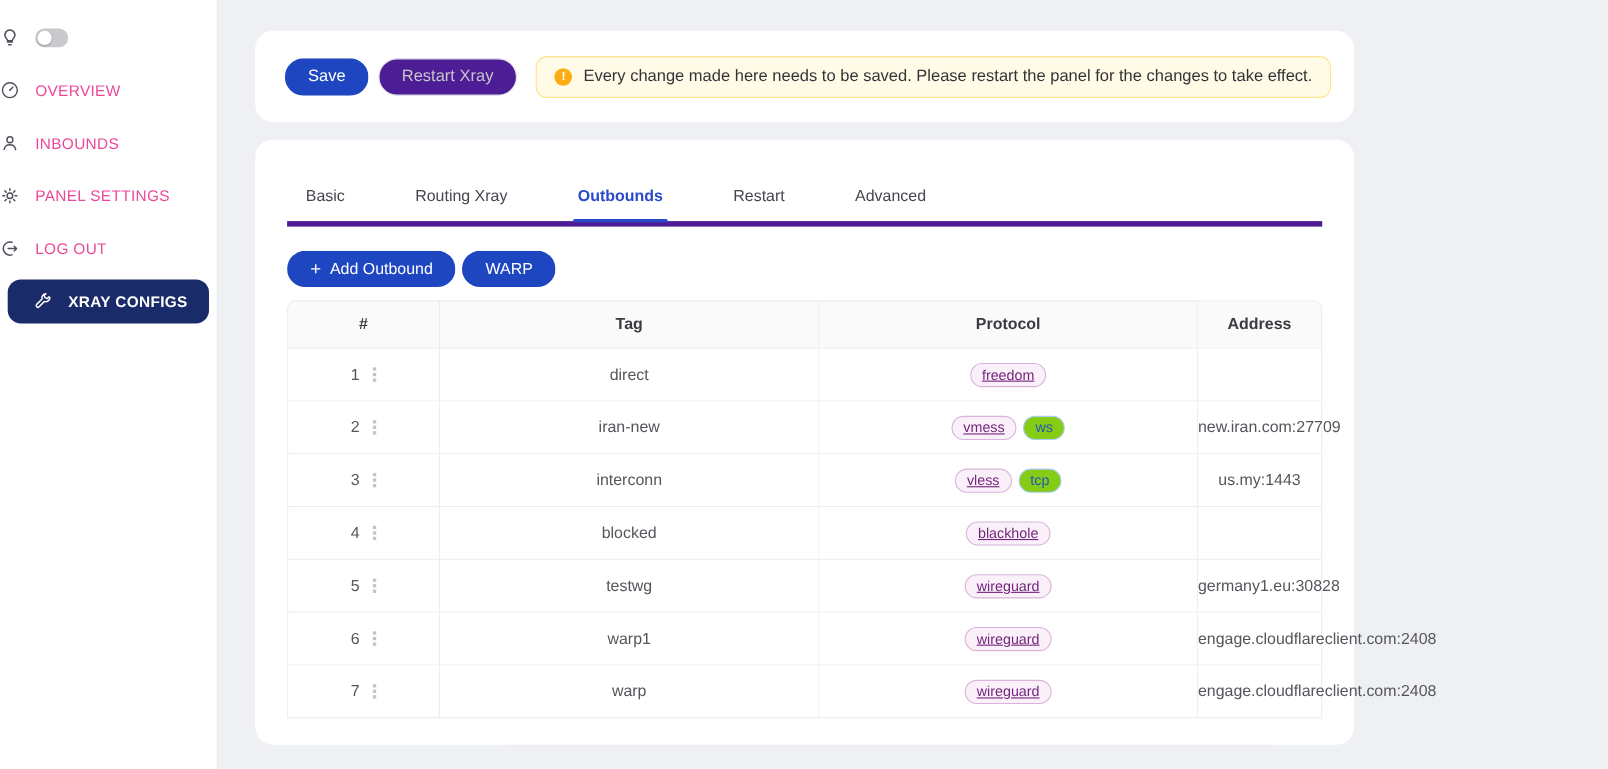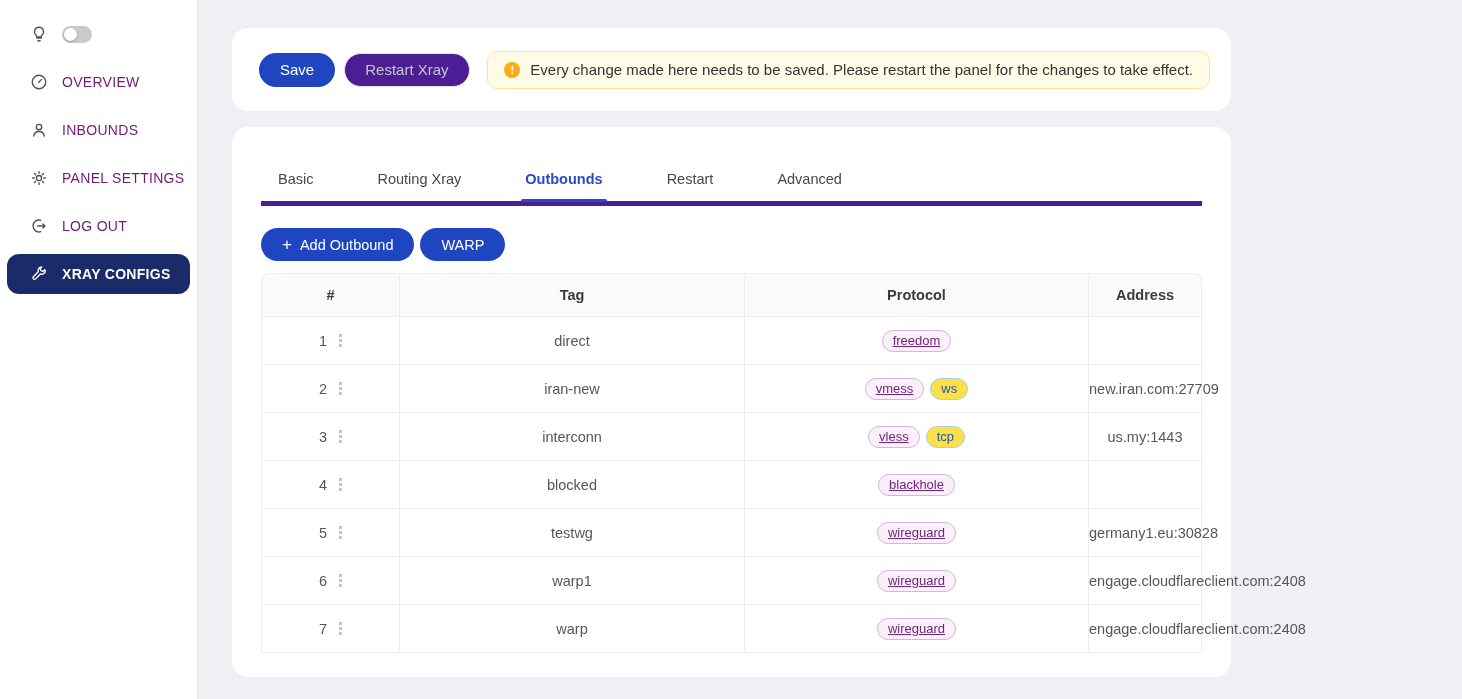--- a/index.html
+++ b/index.html
@@ -15,22 +15,22 @@
   
   .sidebar {
     position: absolute; left: 0; top: 0;
     width: 198px; height: 699px;
     background: #ffffff;
     border-right: 1px solid #e7e9ee;
     padding-top: 10px;
   }
   .side-row {
     height: 48px; display: flex; align-items: center;
-    padding-left: 30px; gap: 14px;
-    color: #701a75; font-size: 14px; letter-spacing: .3px;
+    gap: 14px;
+    color: #ec4899; font-size: 14px; letter-spacing: .3px;
     cursor: pointer;
   }
   .side-row .ic { width: 18px; height: 18px; flex: 0 0 18px; color: #4e525e; display: inline-flex; }
   .side-row .ic svg { width: 18px; height: 18px; }
   .side-row.active {
     height: 40px; margin: 4px 7px; padding-left: 23px;
     background: #1a2b69; border-radius: 12px;
     color: #ffffff; font-weight: bold;
   }
   .side-row.active .ic { color: #ffffff; }
@@ -121,21 +121,21 @@
       linear-gradient(#c3c3c7,#c3c3c7) 0 10px/3px 3px no-repeat;
   }
 
   .badges { display: flex; align-items: center; justify-content: center; gap: 6px; }
   .badge {
     display: inline-flex; align-items: center;
     height: 22px; padding: 0 10px; border-radius: 11px;
     font-size: 13px; border: 1px solid transparent;
   }
   .badge[data-type="pink"] { background: #faf0fa; border-color: #d9b3d9; color: #74247c; text-decoration: underline; }
-  .badge[data-type="blue"] { background: #fde047; border-color: #a9cdf4; color: #2357b4; }
+  .badge[data-type="blue"] { background: #84cc16; border-color: #a9cdf4; color: #2357b4; }
 </style>
 </head>
 <body>
 
 <nav class="sidebar">
   <div class="side-row">
     <span class="ic">
       <svg viewBox="0 0 24 24" fill="none" stroke="currentColor" stroke-width="1.8" stroke-linecap="round" stroke-linejoin="round">
         <path d="M9 17.5h6M10.5 21h3M12 3a6 6 0 0 0-4.1 10.4c.7.65 1.1 1.5 1.1 2.4v.2h6v-.2c0-.9.4-1.75 1.1-2.4A6 6 0 0 0 12 3z"></path>
       </svg>

